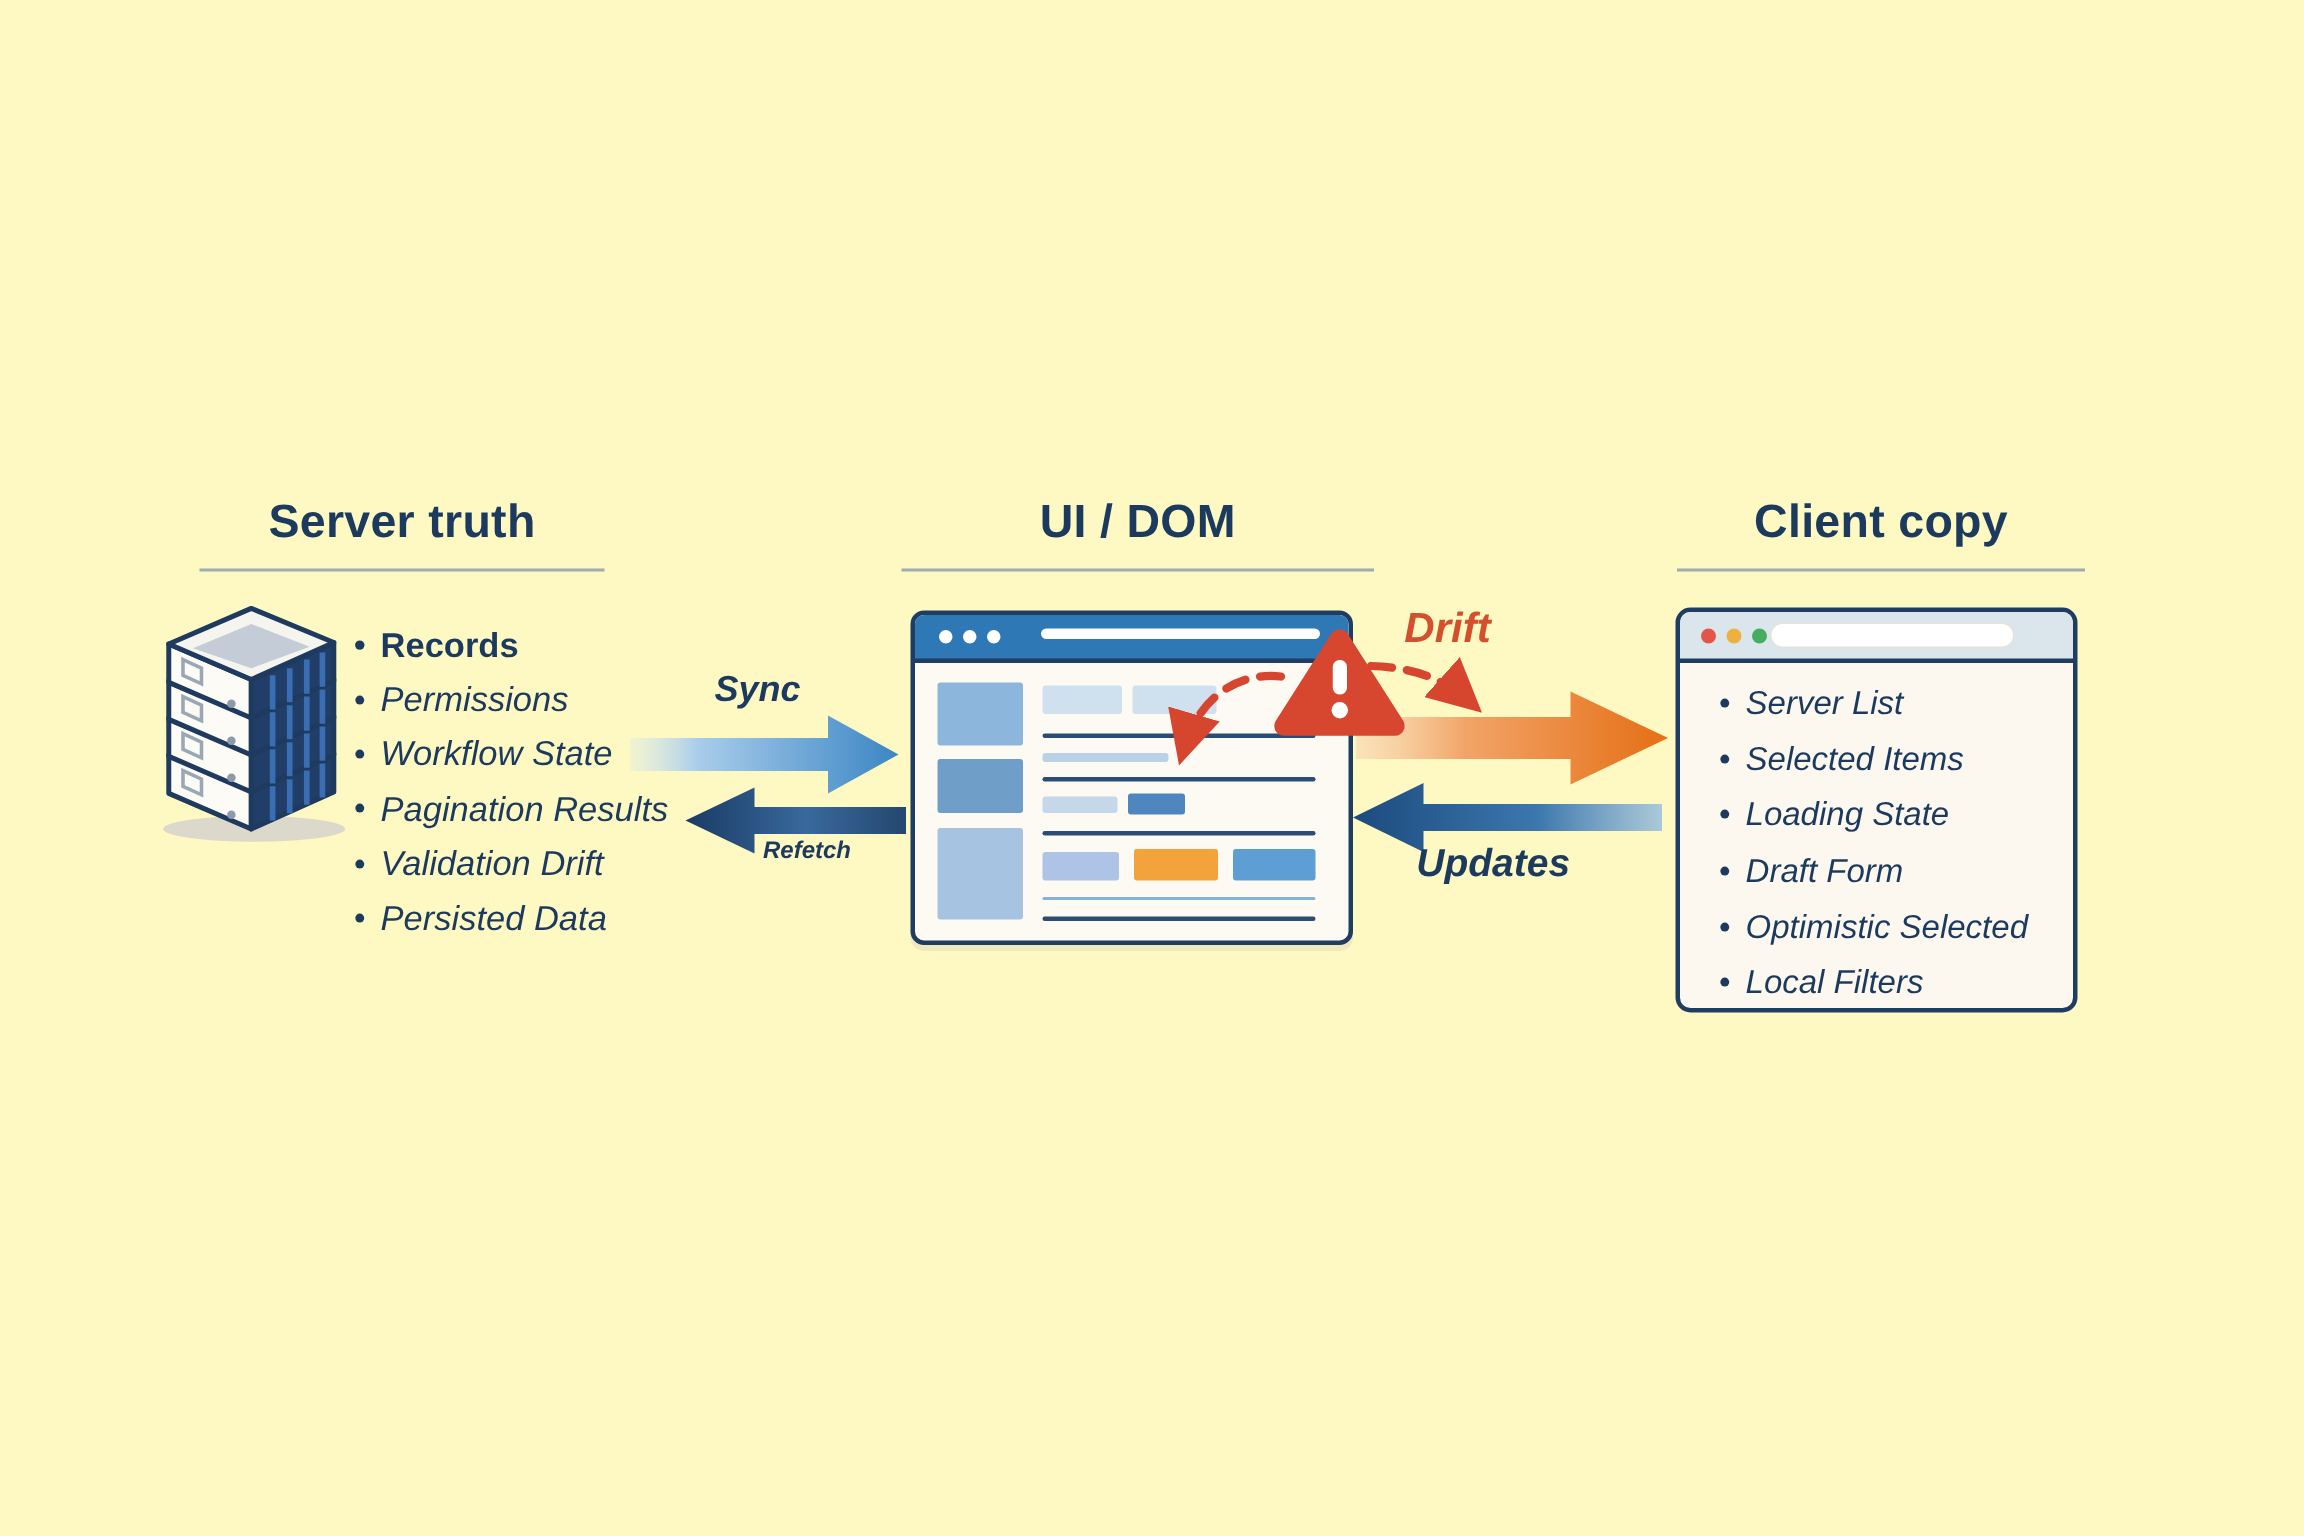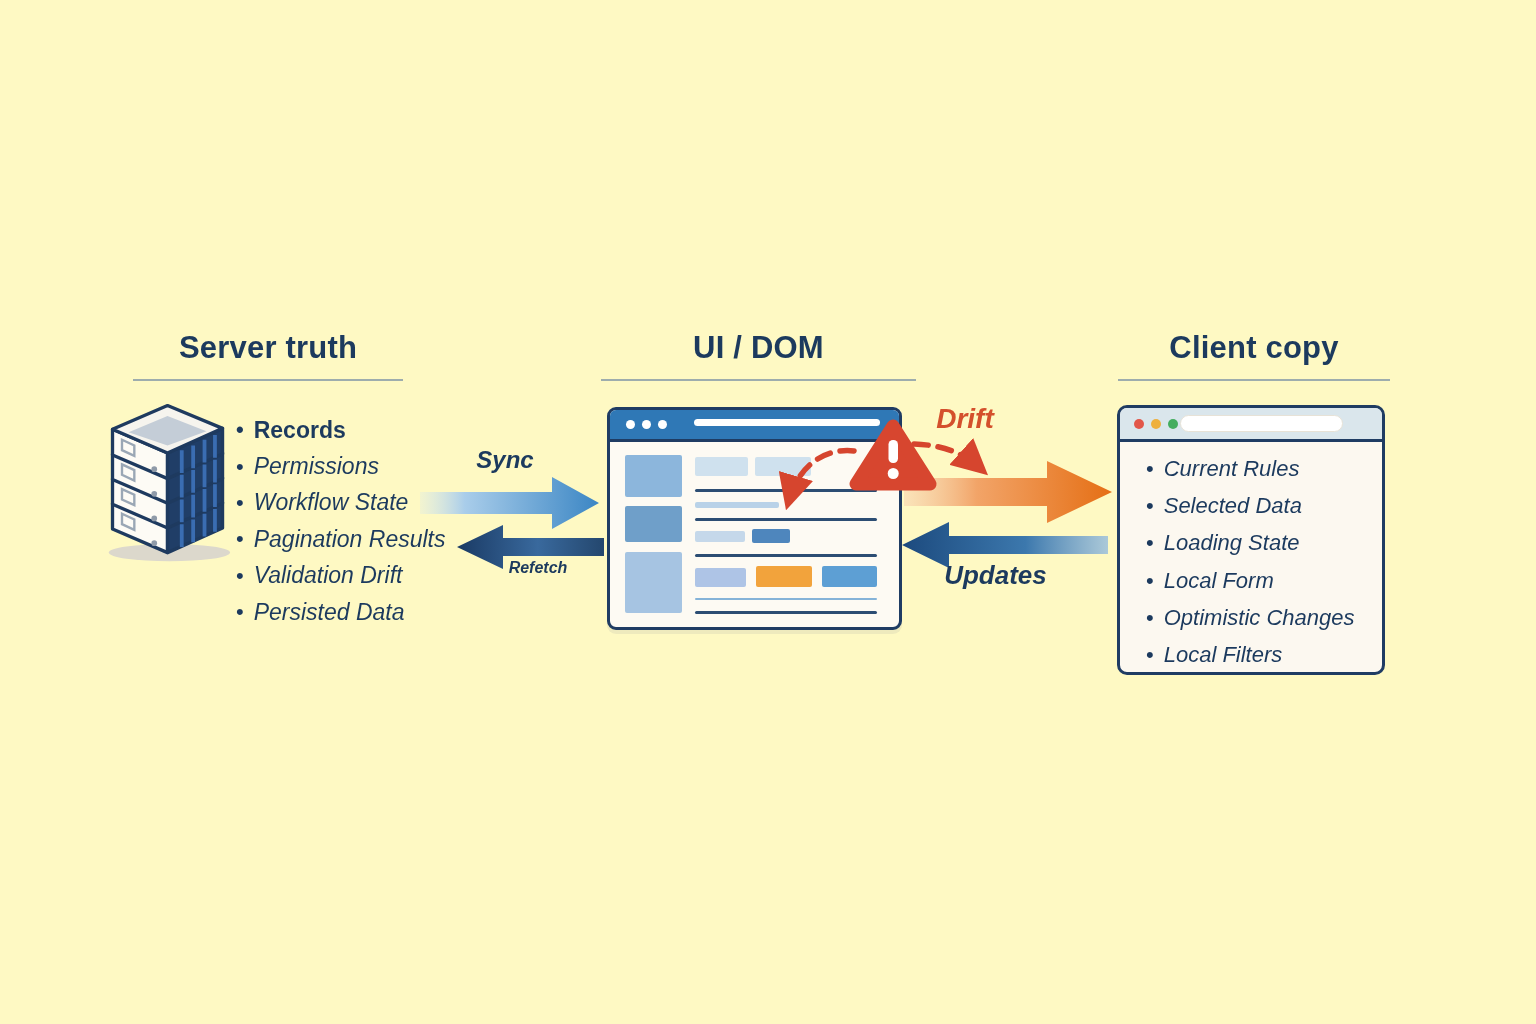--- a/index.html
+++ b/index.html
@@ -191,37 +191,37 @@
   <div id="client-window">
     <div id="client-header">
       <span class="dot" id="cl-dot-red"></span>
       <span class="dot" id="cl-dot-yellow"></span>
       <span class="dot" id="cl-dot-green"></span>
       <span class="addr"></span>
     </div>
     <ul class="cli-list">
       <li>
           <span class="blt">•</span>
-          <span>Current Rules</span>
-        </li>
-      <li>
-          <span class="blt">•</span>
-          <span>Selected Data</span>
+          <span>Server List</span>
+        </li>
+      <li>
+          <span class="blt">•</span>
+          <span>Selected Items</span>
         </li>
       <li>
           <span class="blt">•</span>
           <span>Loading State</span>
         </li>
       <li>
           <span class="blt">•</span>
-          <span>Local Form</span>
-        </li>
-      <li>
-          <span class="blt">•</span>
-          <span>Optimistic Changes</span>
+          <span>Draft Form</span>
+        </li>
+      <li>
+          <span class="blt">•</span>
+          <span>Optimistic Selected</span>
         </li>
       <li>
           <span class="blt">•</span>
           <span>Local Filters</span>
         </li>
     </ul>
   </div>
 
   <svg id="overlay" viewBox="0 0 1536 1024" aria-hidden="true">
     <defs>

